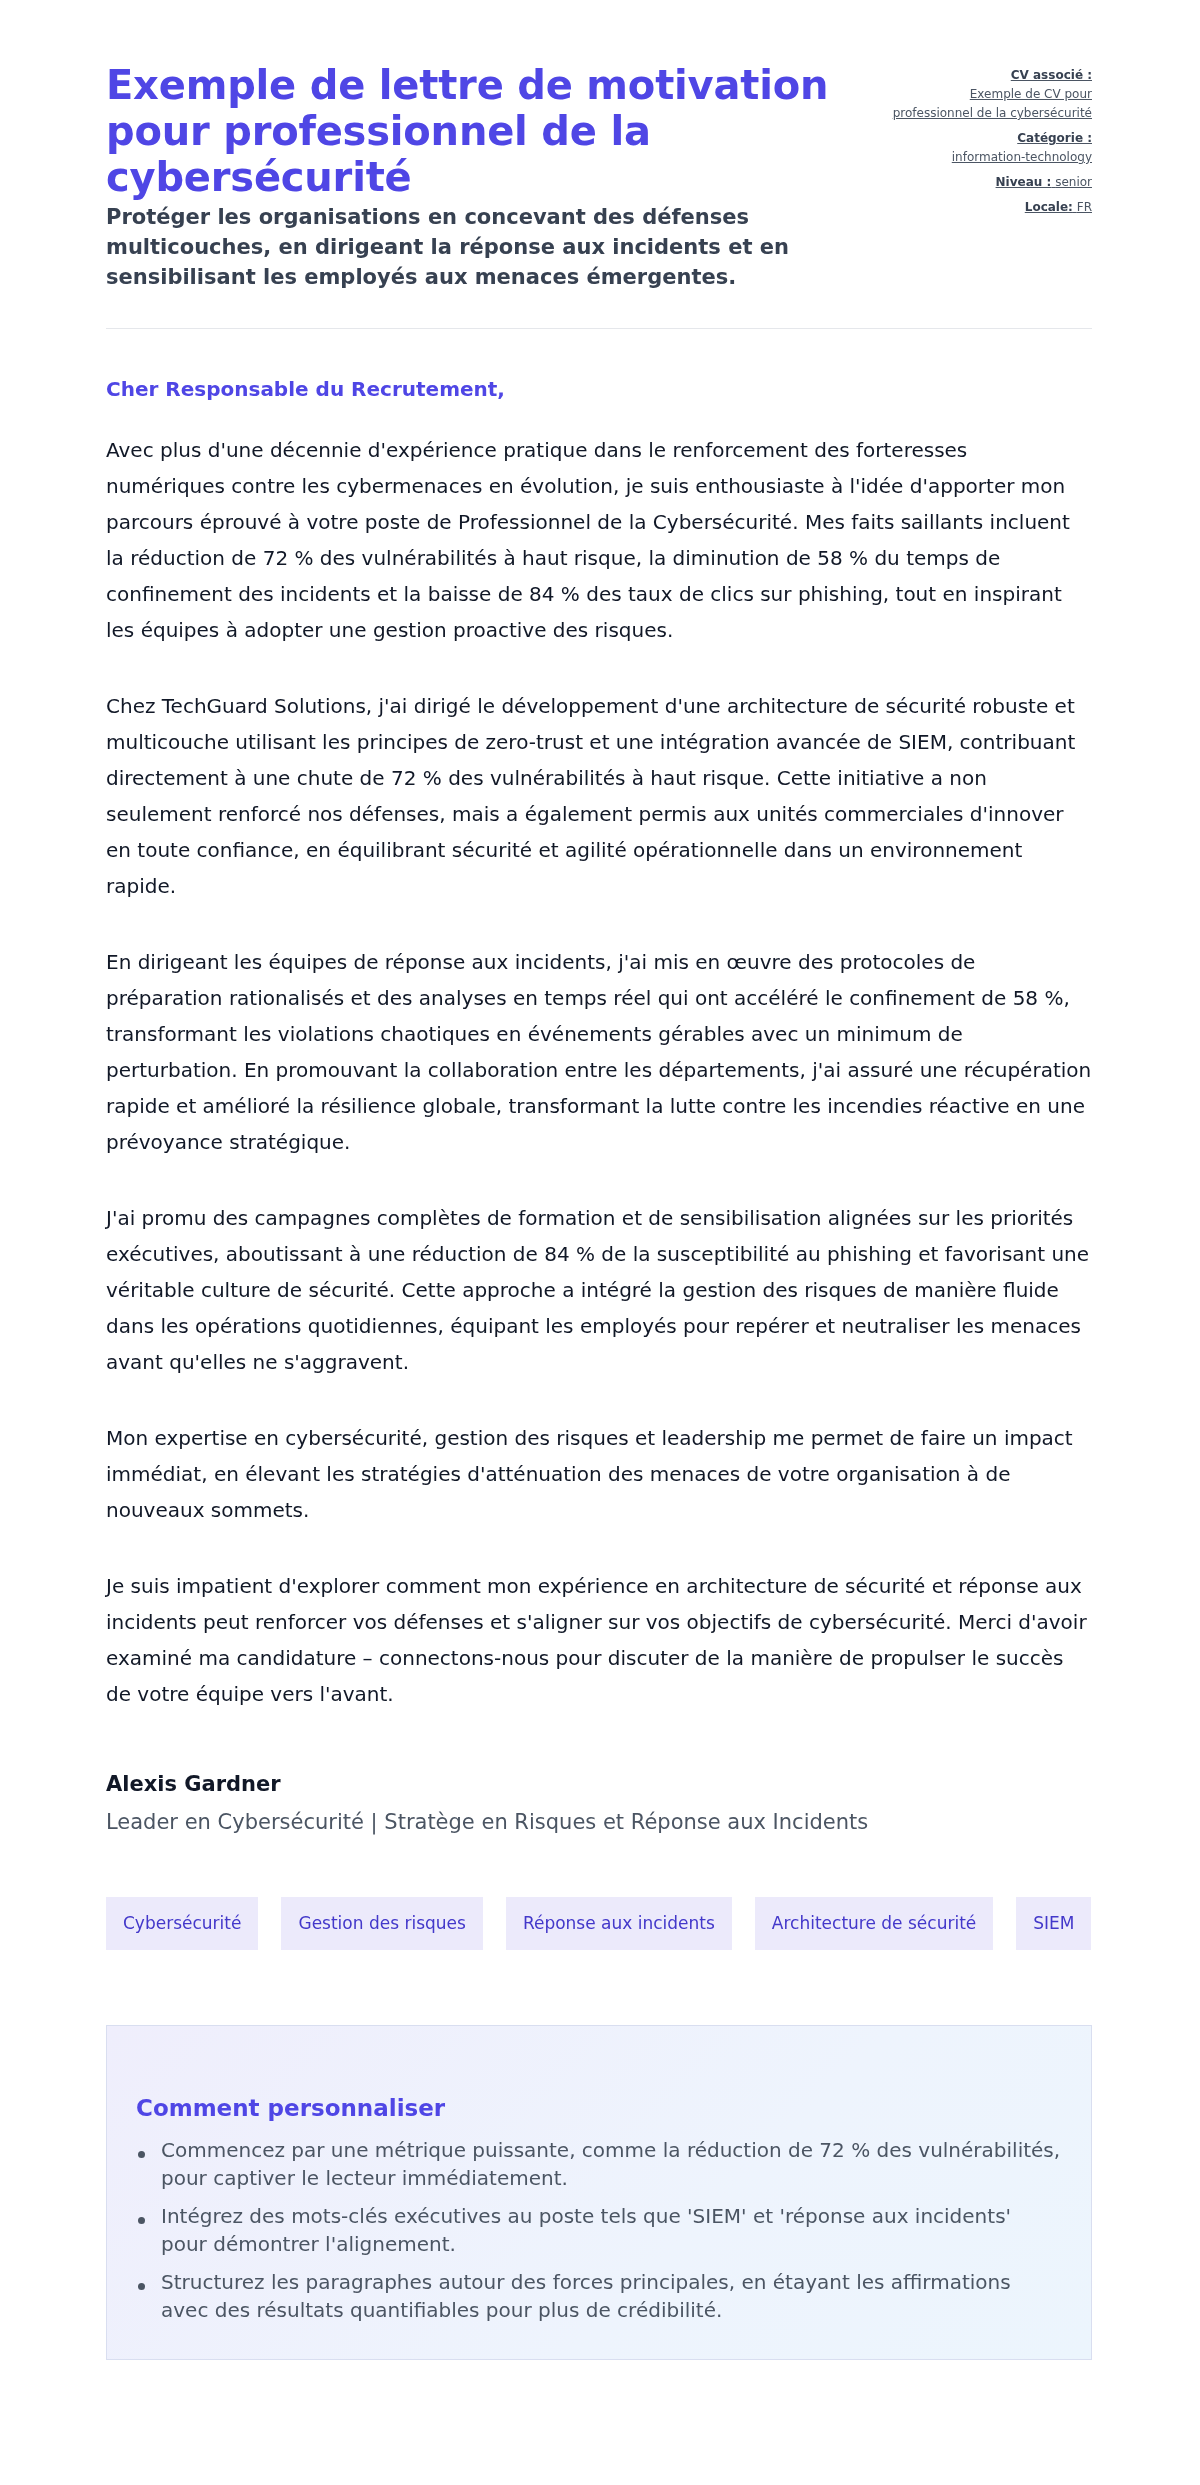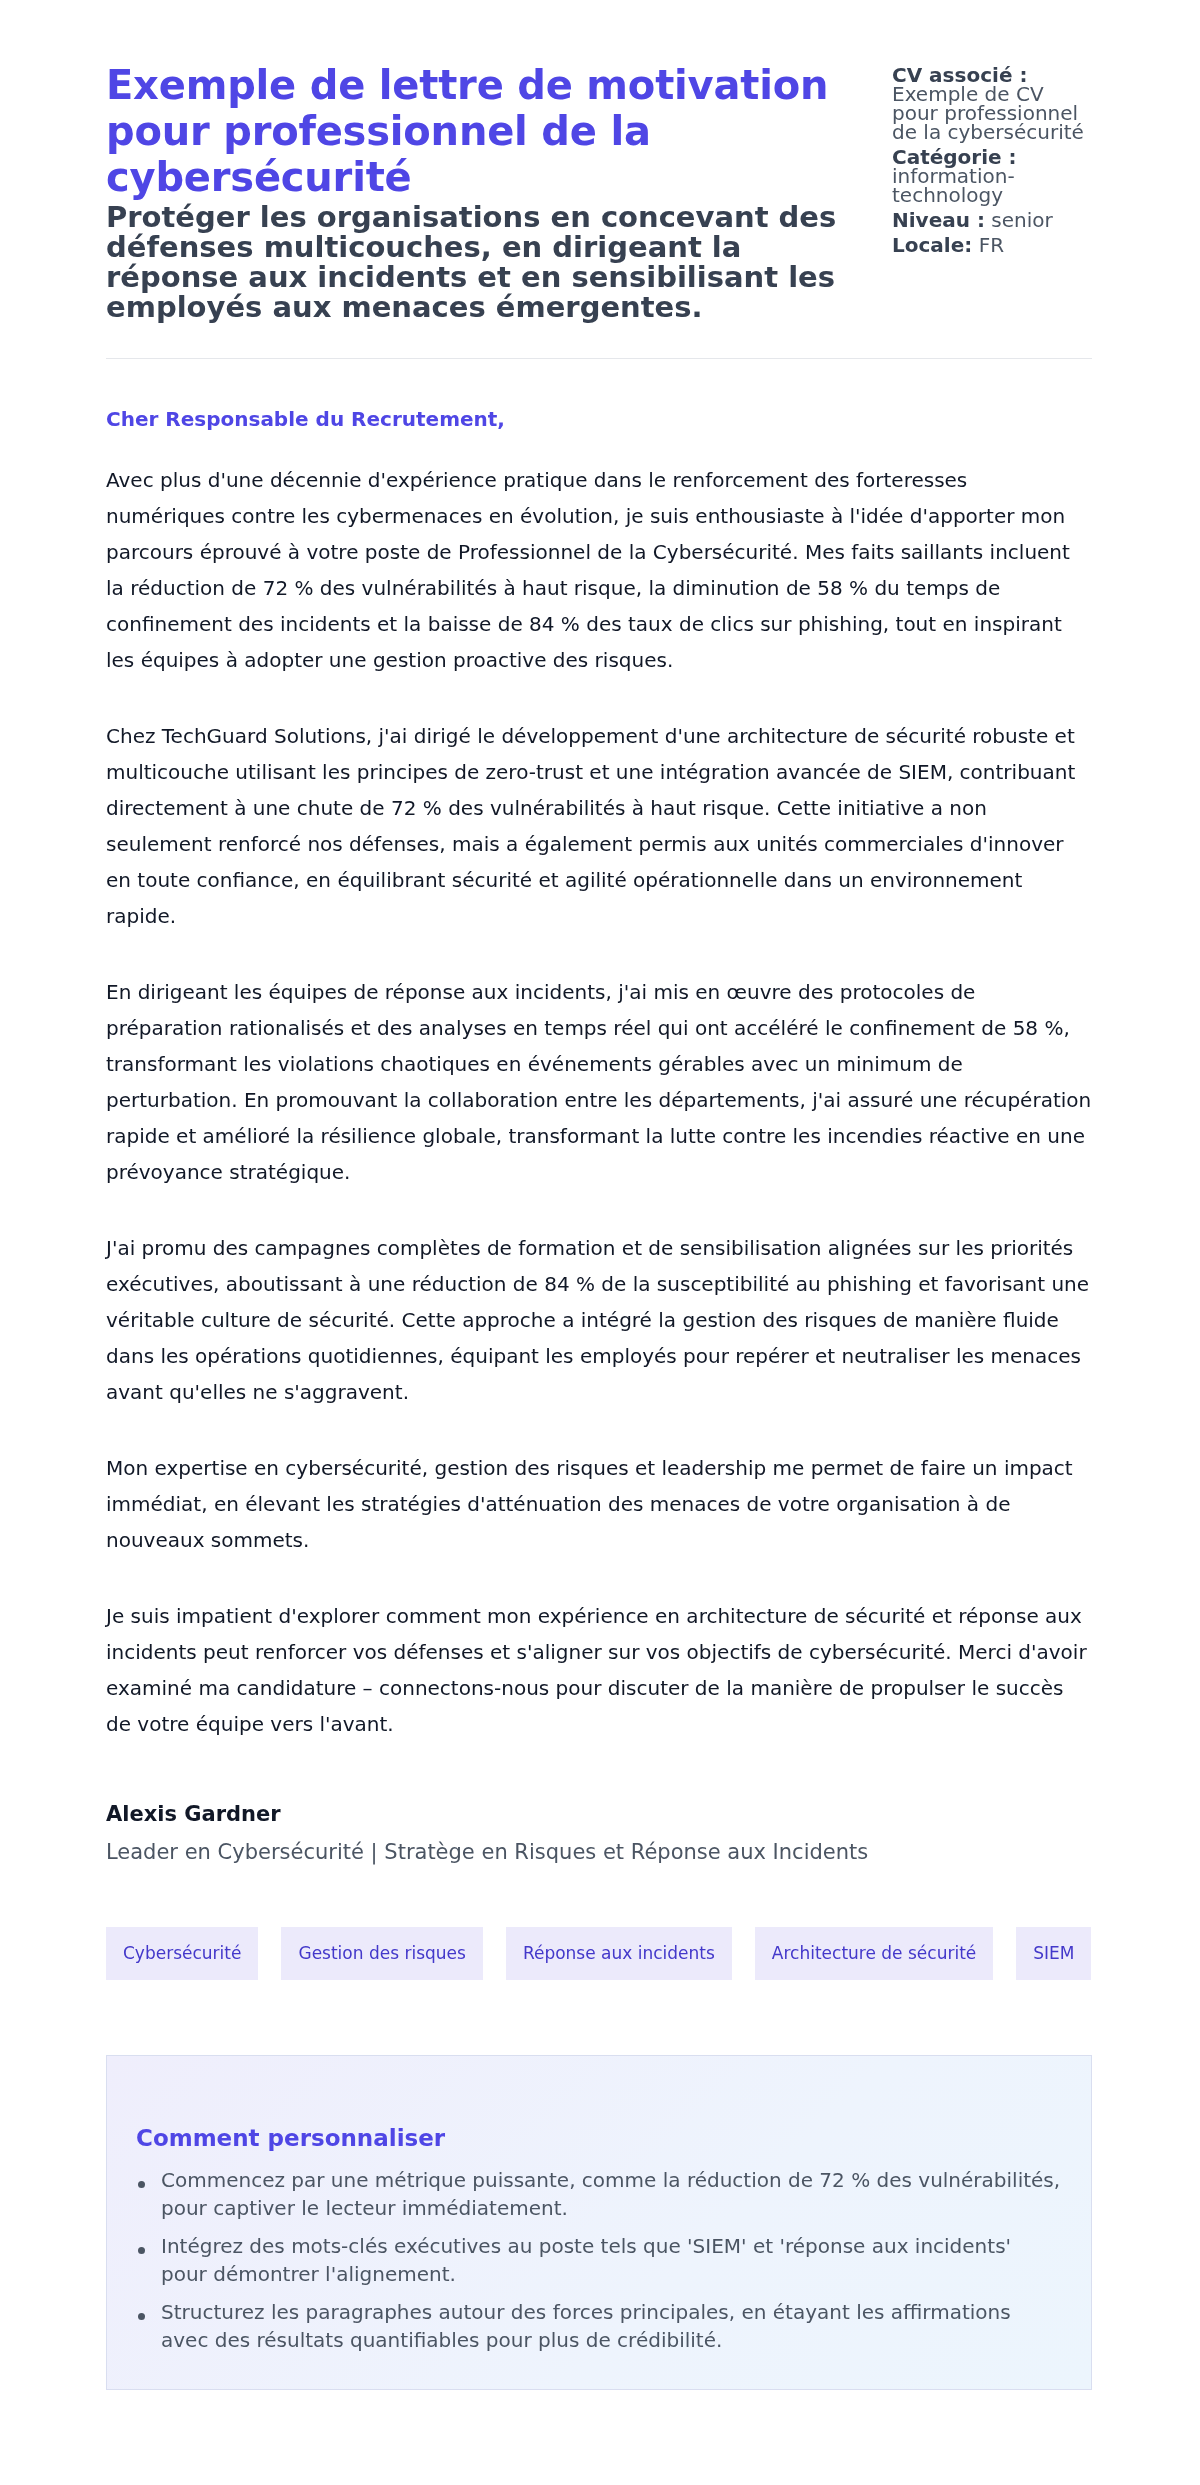--- a/index.html
+++ b/index.html
@@ -25,32 +25,34 @@
     .header-left { width: 760px; }
     .title {
       font-size: 40px;
       line-height: 46px;
       font-weight: 700;
       color: #4f46e5;
       letter-spacing: -0.2px;
     }
     .subtitle {
       margin-top: 2px;
-      font-size: 29px;
+      font-size: 21px;
       line-height: 30px;
       font-weight: 700;
       color: #374151;
       width: 740px;
     }
     .meta {
       width: 200px;
-      font-size: 20px;
+      text-align: right;
+      font-size: 12px;
       line-height: 19px;
       color: #4b5563;
       padding-top: 4px;
+      text-decoration: underline;
     }
     .meta-item { margin-bottom: 6px; }
     .meta-label { font-weight: 700; color: #374151; }
     .letter { padding-top: 47px; }
     .salutation {
       font-size: 20px;
       line-height: 26px;
       font-weight: 700;
       color: #4f46e5;
       margin-bottom: 30px;

